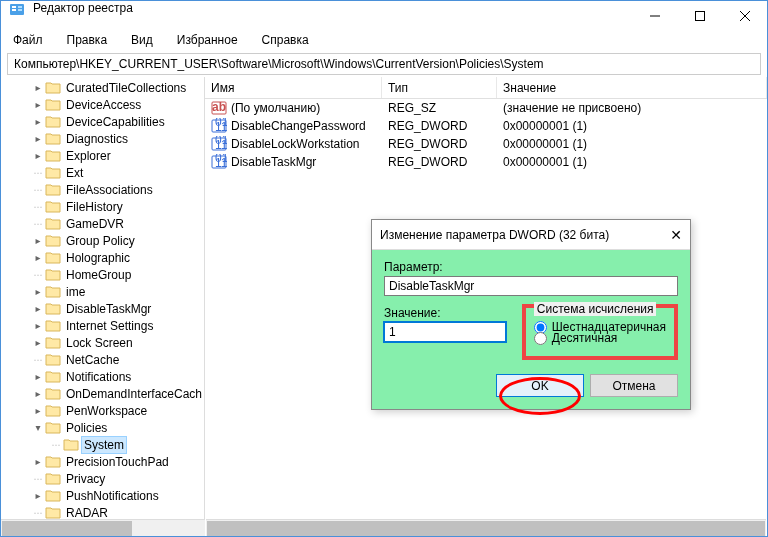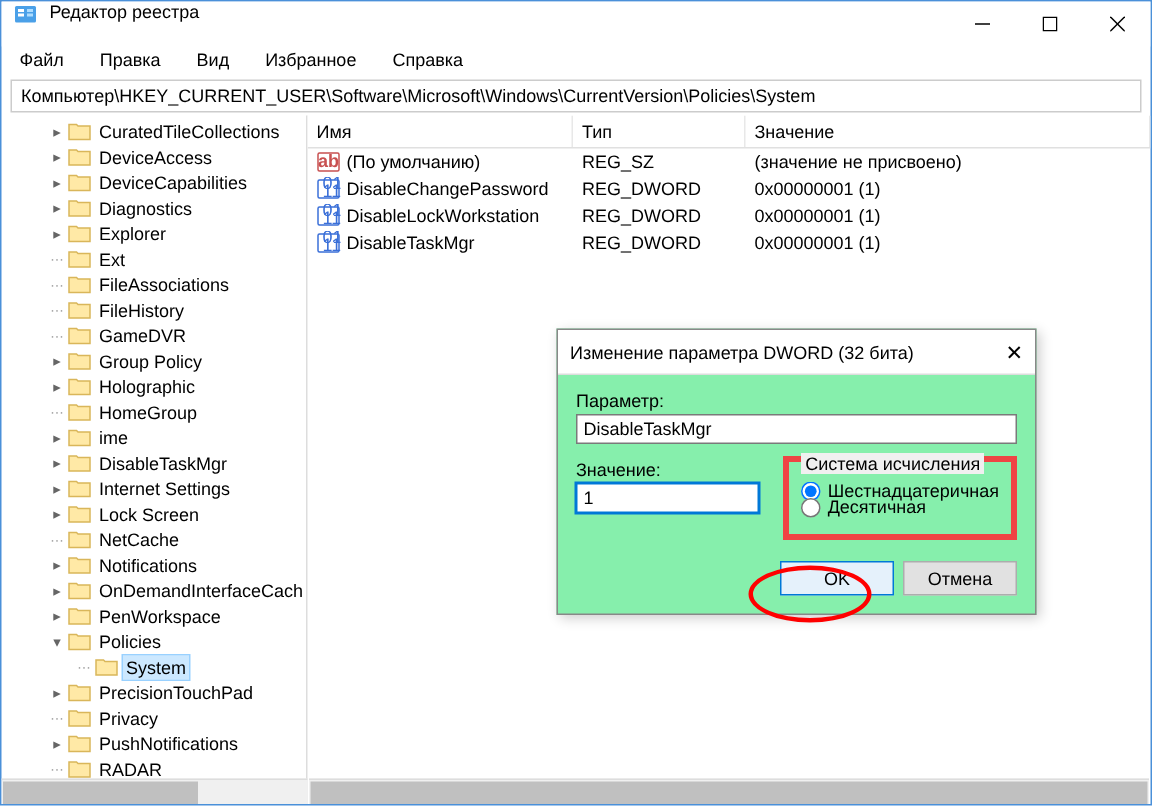--- a/index.html
+++ b/index.html
@@ -40,21 +40,21 @@
 .dinput { width: 100%; border: 1px solid #7a7a7a; padding: 2px 4px; background: #fff; margin-bottom: 10px; font-size: 12px; height: 20px; }
 .dinput.focused { border: 1px solid #0078d7; outline: 1px solid #0078d7; }
 .drow { display: flex; gap: 16px; }
 .dcol1 { width: 140px; }
 .dcol2 { flex: 1; }
 .fieldset { border: 4px solid #ef4444; padding: 4px 8px 8px 8px; margin-top: -2px; }
 .fieldset .leg { position: relative; top: -10px; background: #f0f0f0; padding: 0 3px; display: inline-block; }
 .radio { display: flex; align-items: center; margin-bottom: 3px; margin-top: -6px; }
 .radio input { margin-right: 5px; }
 .dbuttons { display: flex; justify-content: flex-end; gap: 6px; margin-top: 14px; }
-.dbtn { width: 76px; height: 23px; border: 1px solid #adadad; background: #e1e1e1; cursor: default; font-size: 12px; }
+.dbtn { width: 88px; height: 23px; border: 1px solid #adadad; background: #e1e1e1; cursor: default; font-size: 12px; }
 .dbtn.default { border: 1px solid #0078d7; background: #e5f1fb; }
 .red-circle { position: absolute; border: 3px solid #f00; border-radius: 50%; pointer-events: none; }
 svg.folder-svg { width: 16px; height: 13px; }
 </style>
 </head>
 <body>
 
 <div class="title-bar">
   <span class="app-icon">
     <svg viewBox="0 0 16 16">

